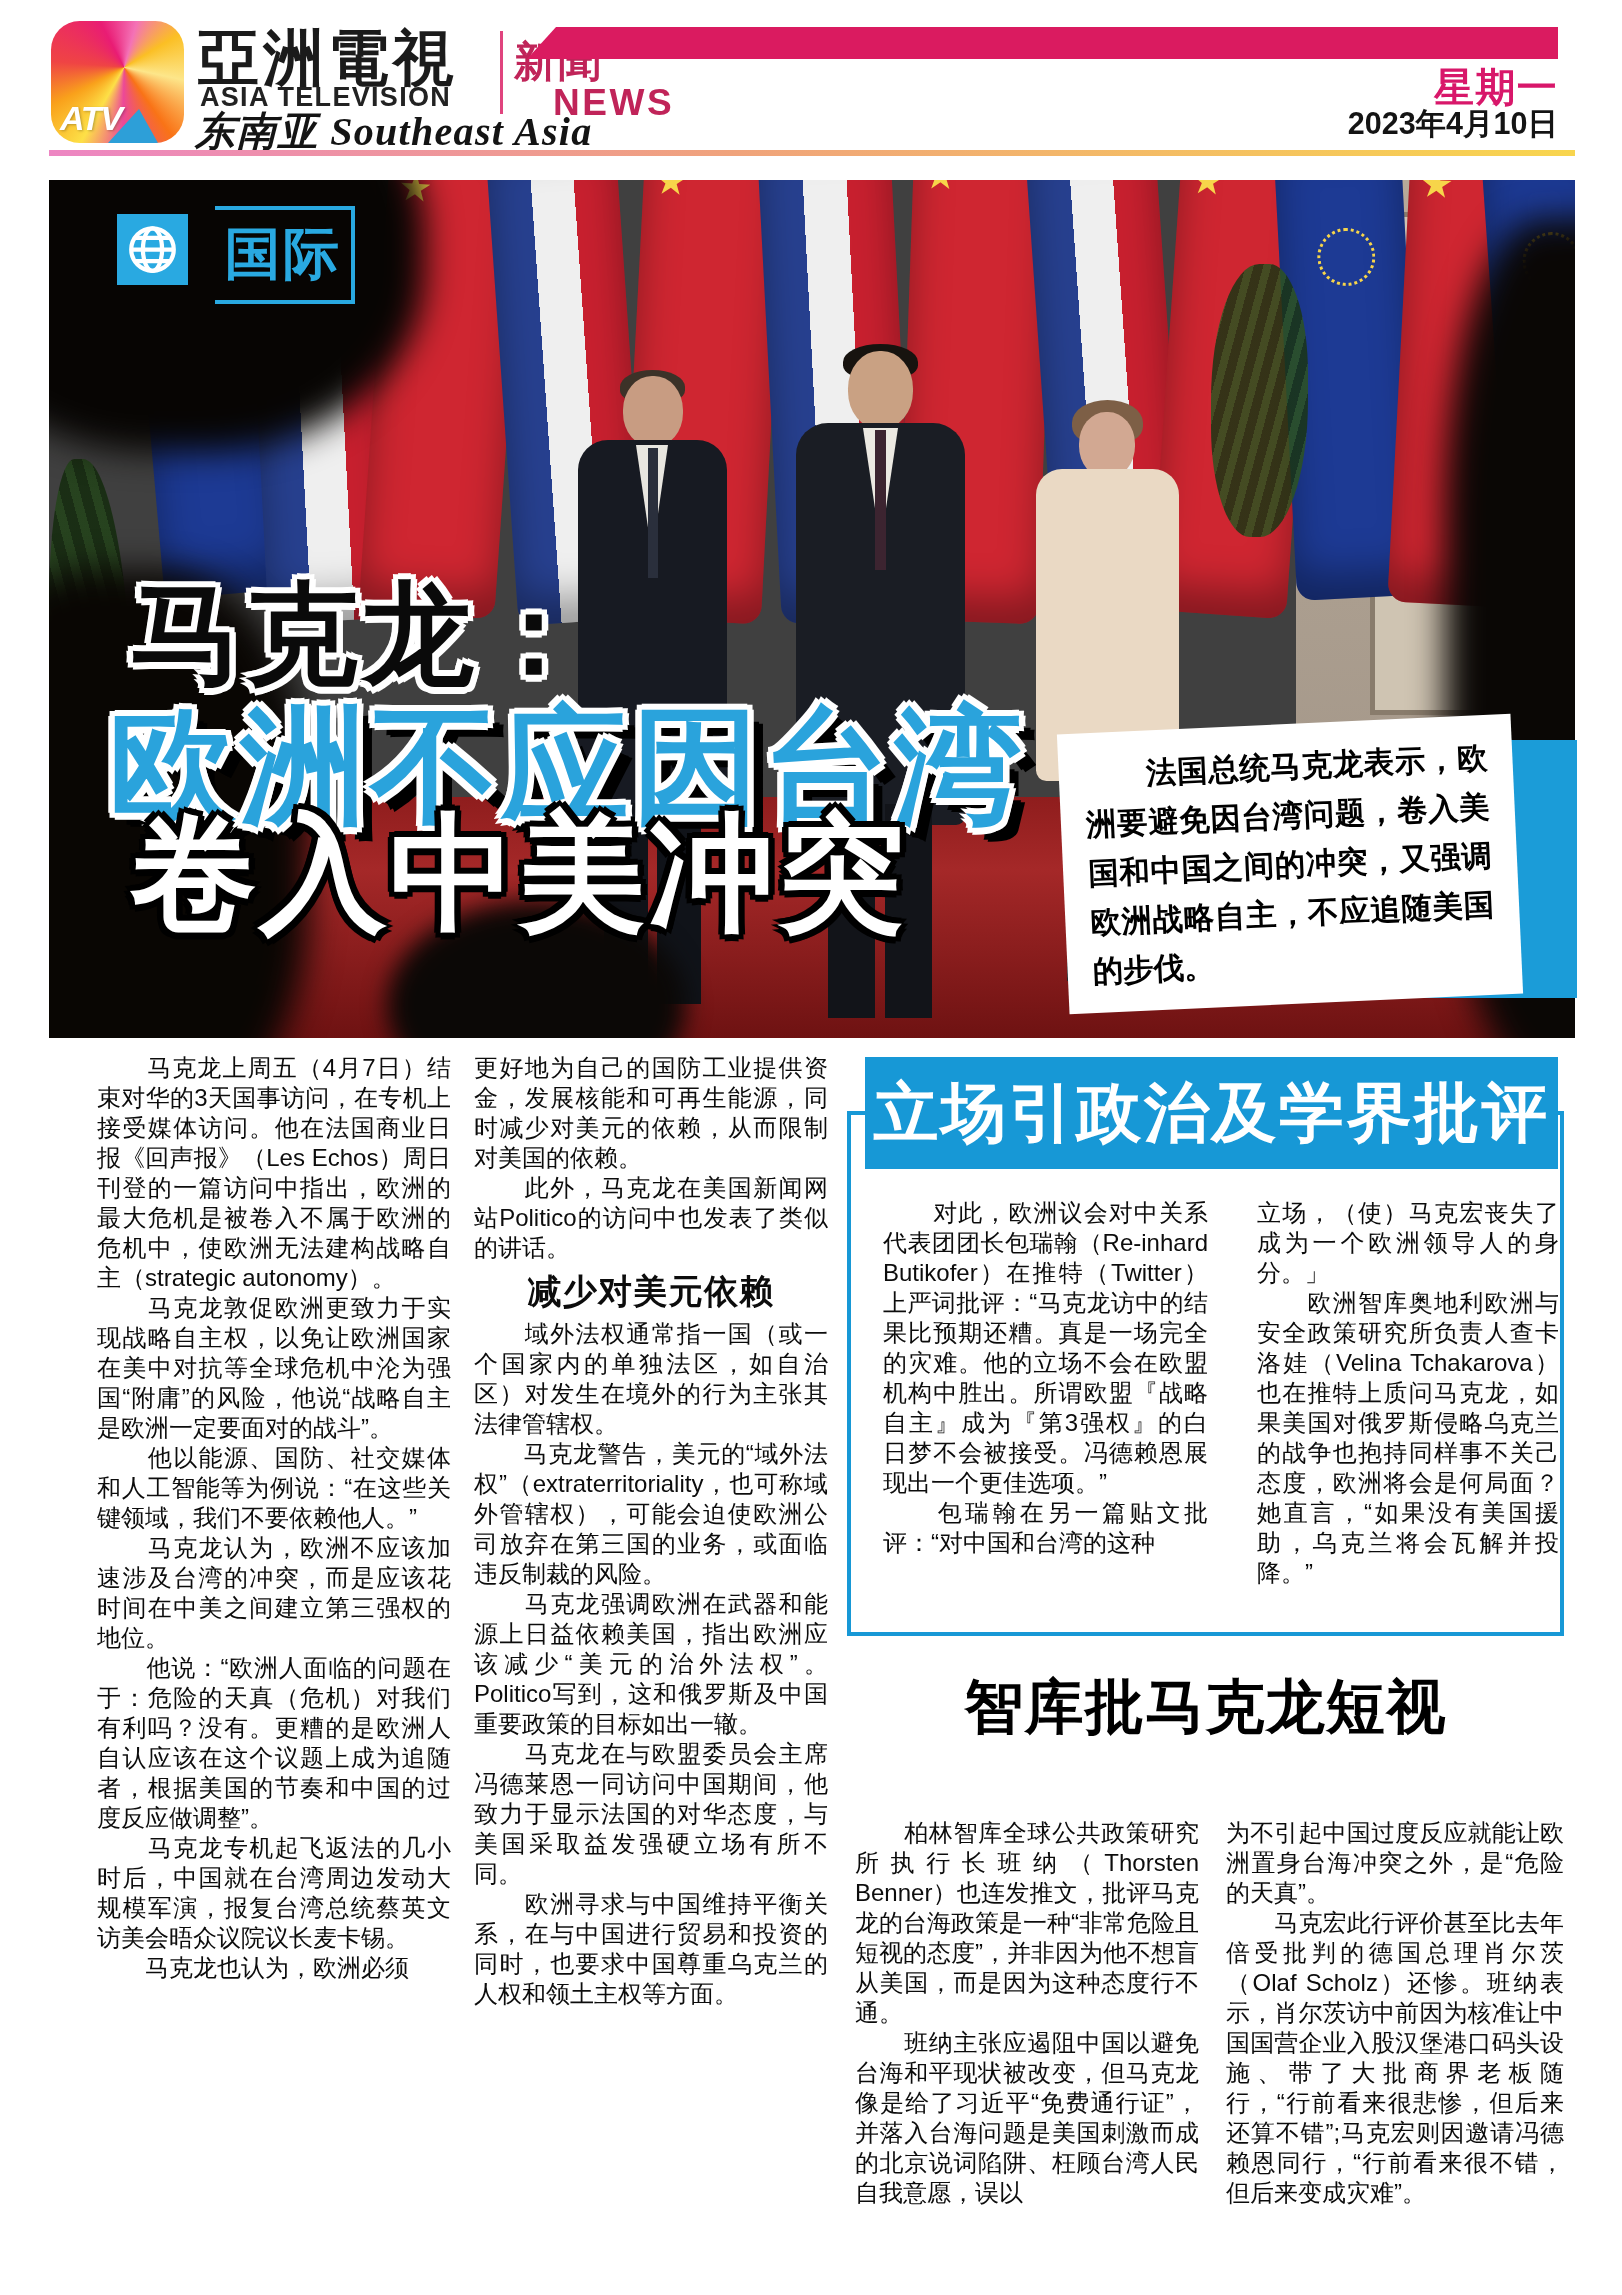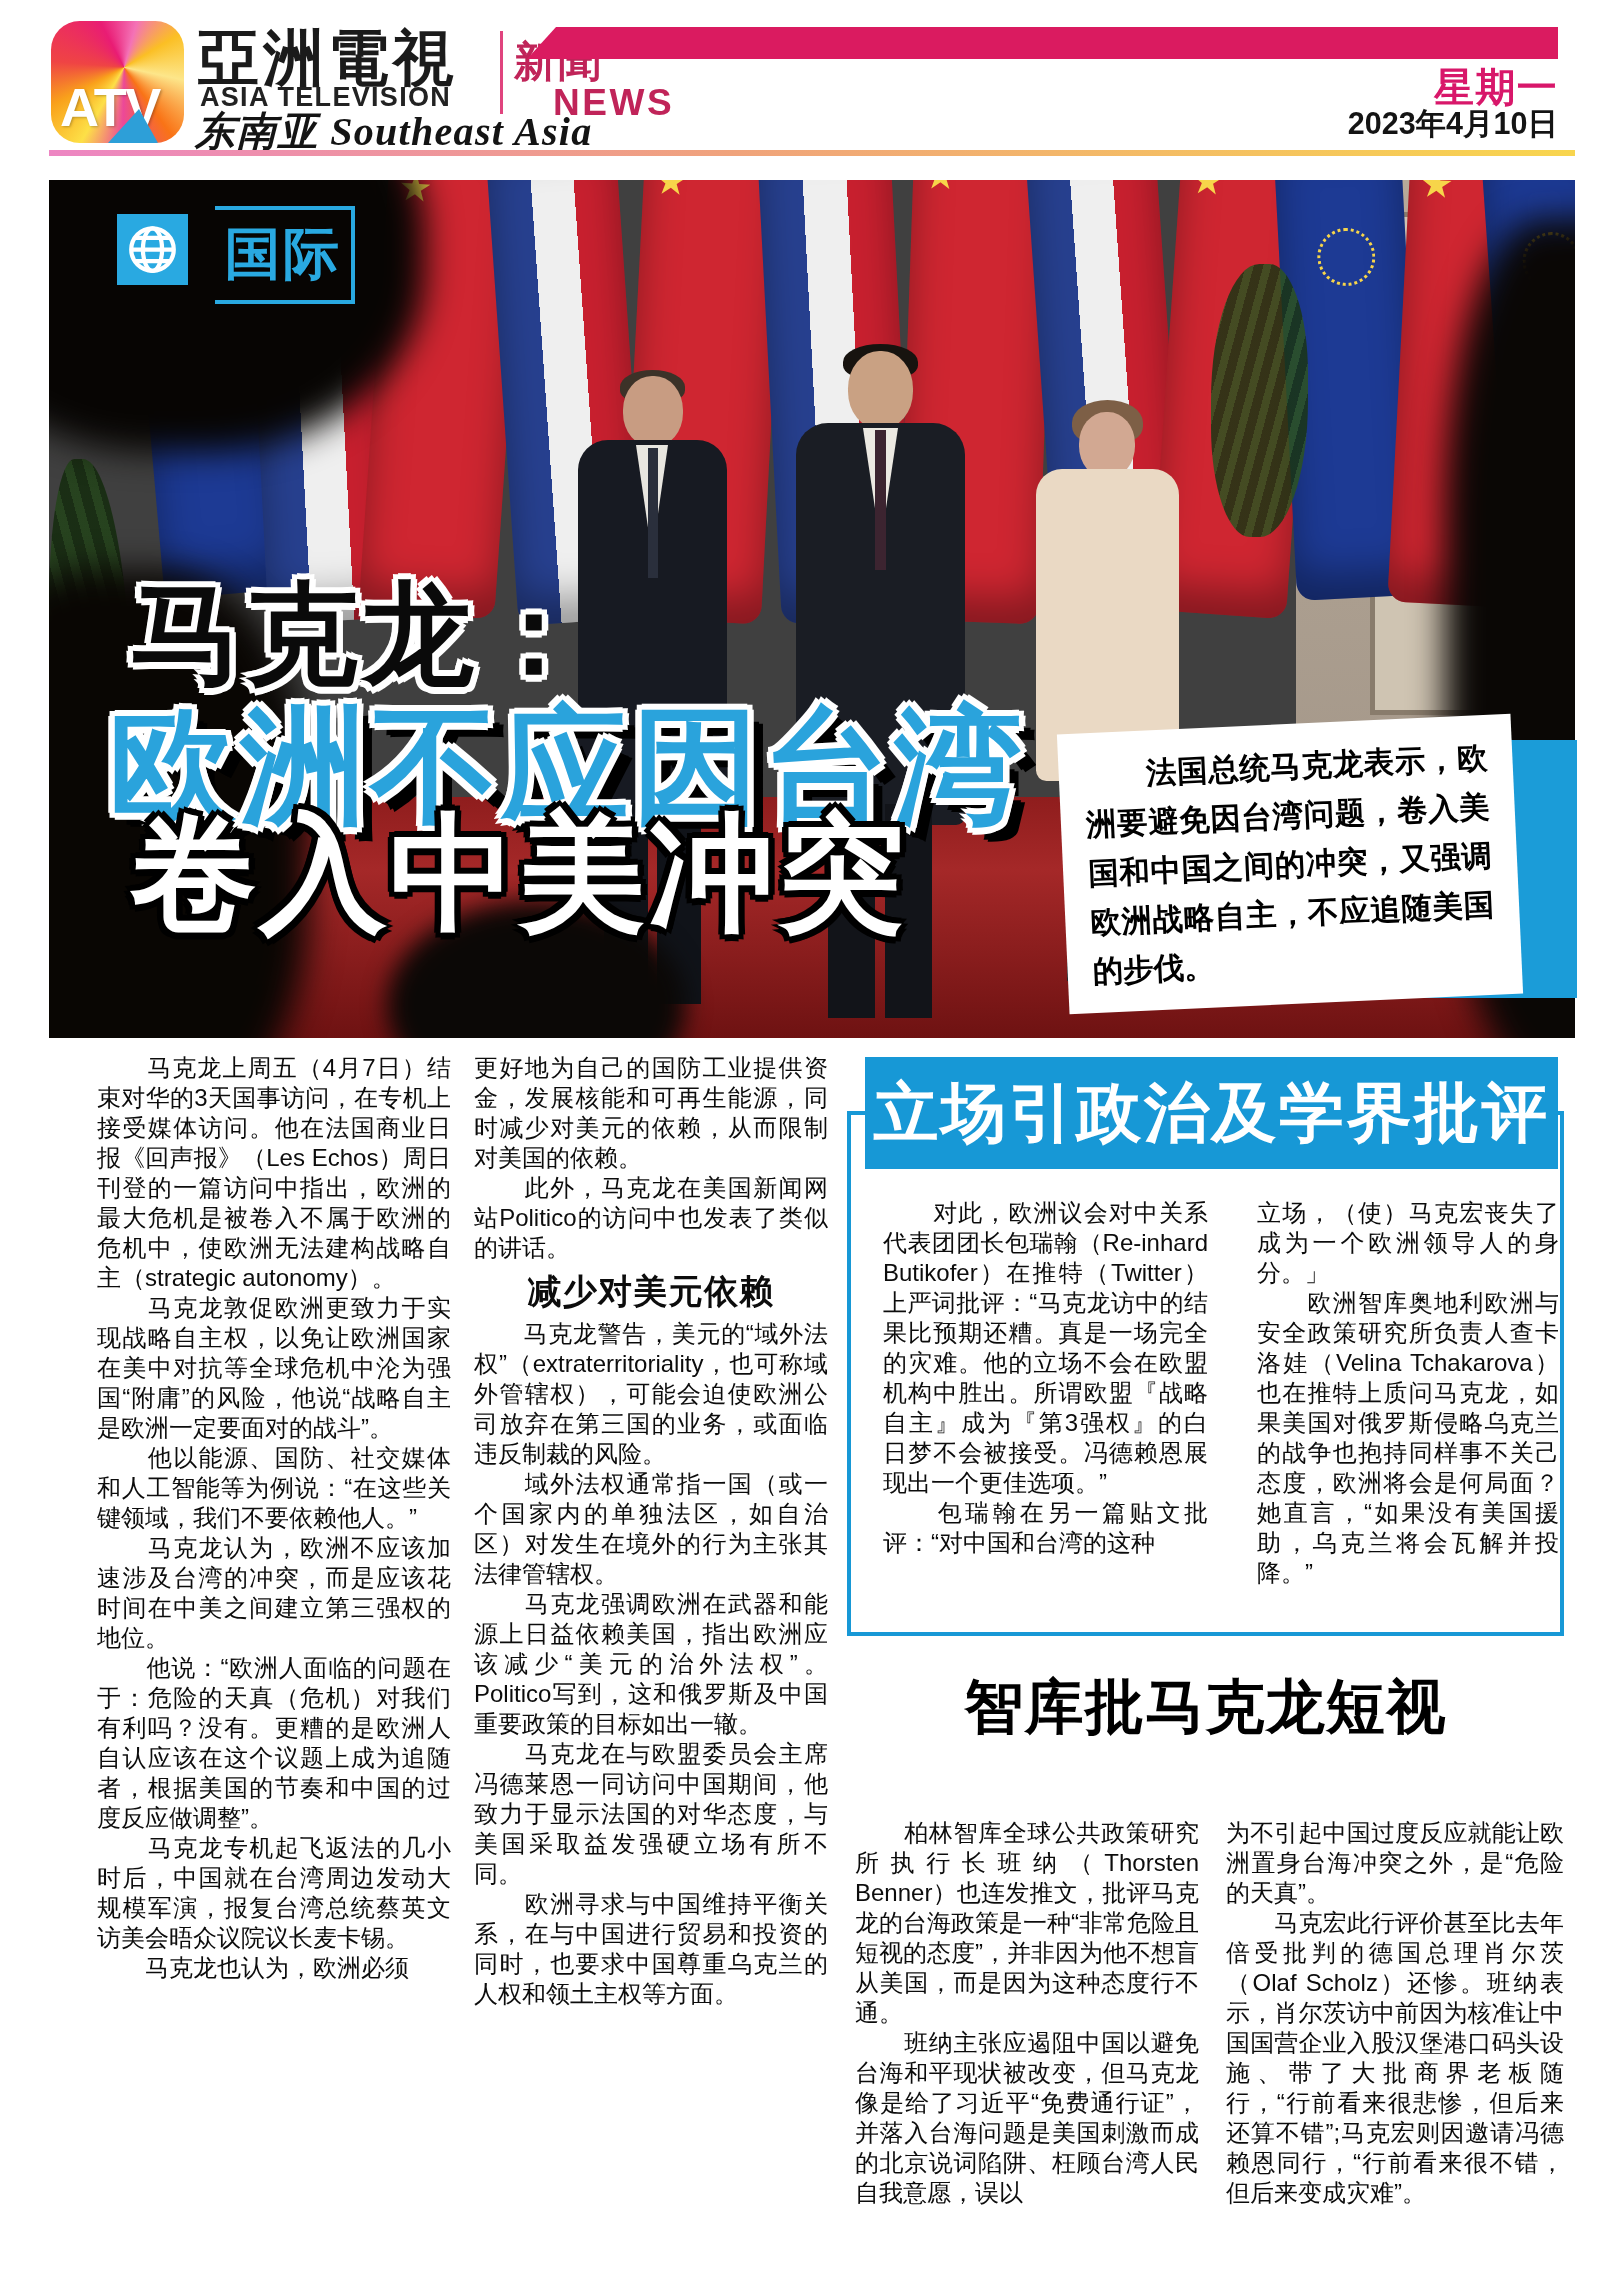--- a/index.html
+++ b/index.html
@@ -5,21 +5,21 @@
   html,body{margin:0;padding:0;background:#ffffff;}
   #page{position:relative;width:1623px;height:2295px;background:#fff;overflow:hidden;
         font-family:"Liberation Sans",sans-serif;color:#0c0c0c;}
   .abs{position:absolute;}
 
   
   .atv-icon{left:51px;top:21px;width:133px;height:122px;border-radius:28.6px;overflow:hidden;
     background:conic-gradient(from 210deg at 55% 38%,#fde047,#f9a11b,#ef4444 18%,#e91c74 34%,#f472b6 46%,#fbbf24 58%,#fde68a 70%,#f97316 82%,#ec4899 92%,#fde047);}
   .atv-icon::after{content:"";position:absolute;left:57px;bottom:0;width:0;height:0;
     border-left:31px solid transparent;border-right:19.5px solid transparent;border-bottom:34px solid #2d9fd8;}
-  .atv-word{position:absolute;left:9px;bottom:5.2px;font-size:54px;font-weight:900;color:#fff;
+  .atv-word{position:absolute;left:9px;bottom:5.2px;font-size:34px;font-style:italic;font-weight:900;color:#fff;
     text-shadow:1.3px 1.3px 2.6px rgba(0,0,0,.25);letter-spacing:-1.3px;}
   .masthead-cn{left:198px;top:18px;font-size:61px;font-weight:700;color:#1b1b1b;letter-spacing:3.9px;}
   .masthead-en{left:200px;top:82px;font-size:27px;font-weight:700;color:#222;letter-spacing:1.3px;}
   .masthead-script{left:195px;top:104px;font-size:40px;font-style:italic;font-weight:700;
     font-family:"Liberation Serif",serif;color:#141414;letter-spacing:1.3px;}
   .mast-divider{left:500px;top:31px;width:3.2px;height:83px;background:#e0447e;}
   .news-cn{left:514px;top:34px;font-size:42px;font-weight:900;color:#c02459;letter-spacing:2.6px;}
   .news-en{left:514px;top:82px;font-size:37px;font-weight:700;color:#c02459;letter-spacing:2.6px;margin-left:39px;}
   .ribbon{left:527px;top:27px;width:1031px;height:32px;background:#da1b60;
     clip-path:polygon(29px 0,100% 0,100% 100%,0 100%);}
@@ -194,22 +194,22 @@
     <p>　　他以能源、国防、社交媒体和人工智能等为例说：“在这些关键领域，我们不要依赖他人。”</p>
     <p>　　马克龙认为，欧洲不应该加速涉及台湾的冲突，而是应该花时间在中美之间建立第三强权的地位。</p>
     <p>　　他说：“欧洲人面临的问题在于：危险的天真（危机）对我们有利吗？没有。更糟的是欧洲人自认应该在这个议题上成为追随者，根据美国的节奏和中国的过度反应做调整”。</p>
     <p>　　马克龙专机起飞返法的几小时后，中国就在台湾周边发动大规模军演，报复台湾总统蔡英文访美会晤众议院议长麦卡锡。</p>
     <p>　　马克龙也认为，欧洲必须</p>
   </div>
   <div id="col2" class="bodycol">
     <p>更好地为自己的国防工业提供资金，发展核能和可再生能源，同时减少对美元的依赖，从而限制对美国的依赖。</p>
     <p>　　此外，马克龙在美国新闻网站Politico的访问中也发表了类似的讲话。</p>
     <p class="subhead">减少对美元依赖</p>
+    <p>　　域外法权通常指一国（或一个国家内的单独法区，如自治区）对发生在境外的行为主张其法律管辖权。</p>
     <p>　　马克龙警告，美元的“域外法权”（extraterritoriality，也可称域外管辖权），可能会迫使欧洲公司放弃在第三国的业务，或面临违反制裁的风险。</p>
-    <p>　　域外法权通常指一国（或一个国家内的单独法区，如自治区）对发生在境外的行为主张其法律管辖权。</p>
     <p>　　马克龙强调欧洲在武器和能源上日益依赖美国，指出欧洲应该减少“美元的治外法权”。Politico写到，这和俄罗斯及中国重要政策的目标如出一辙。</p>
     <p>　　马克龙在与欧盟委员会主席冯德莱恩一同访问中国期间，他致力于显示法国的对华态度，与美国采取益发强硬立场有所不同。</p>
     <p>　　欧洲寻求与中国维持平衡关系，在与中国进行贸易和投资的同时，也要求中国尊重乌克兰的人权和领土主权等方面。</p>
   </div>
 
   <div class="abs critic-border"></div>
   <div class="abs critic-banner">
     <span>立场引政治及学界批评</span>
   </div>
   <div id="critic-col1" class="bodycol">

